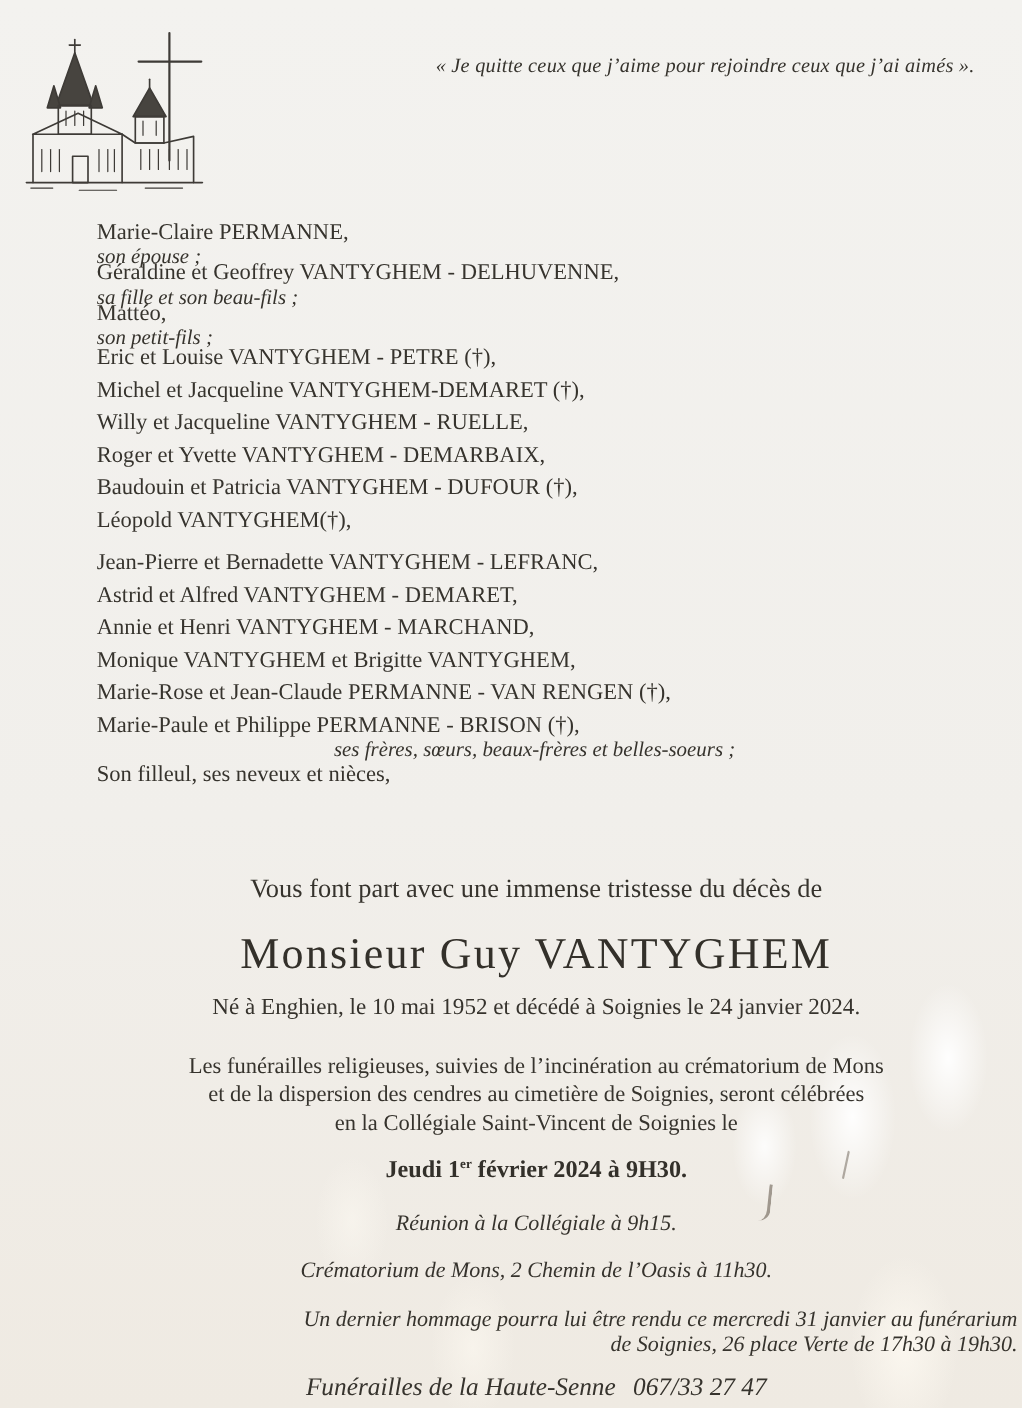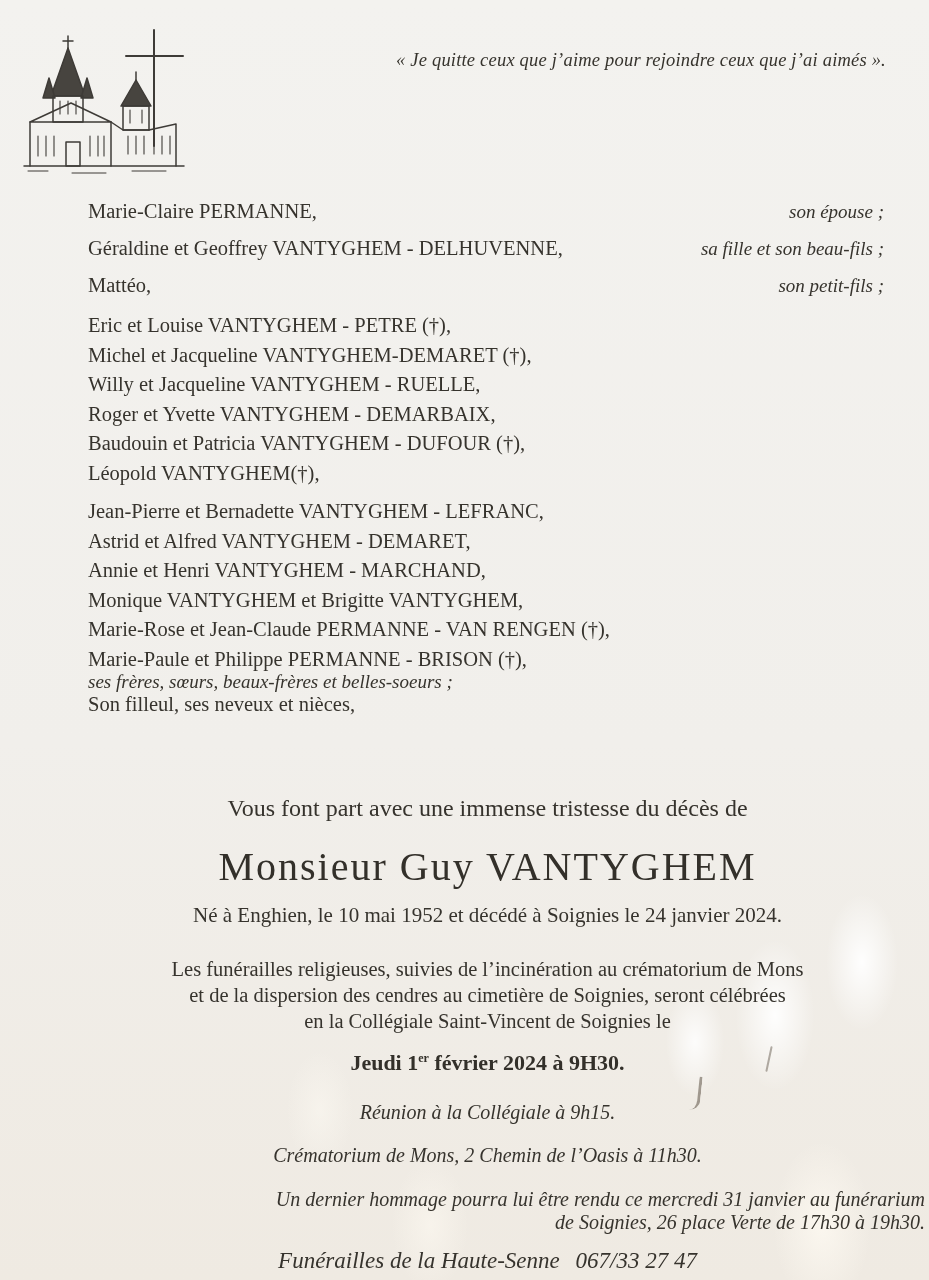--- a/index.html
+++ b/index.html
@@ -24,25 +24,25 @@
   .wick.w1{left:688px;top:1076px;width:10px;height:34px;border:none;
     border-right:3px solid rgba(92,82,70,.55);border-radius:0 0 10px 0;transform:rotate(6deg);}
   .wick.w2{left:768px;top:1046px;width:2px;height:26px;background:rgba(104,94,82,.5);transform:rotate(12deg);border-radius:2px;}
   .church{position:absolute;left:14px;top:24px;}
   .quote{
     position:absolute;left:385px;top:50px;width:512px;
     text-align:center;font-style:italic;font-size:18.5px;letter-spacing:.2px;
   }
   .family{position:absolute;left:88px;right:45px;top:200px;font-size:20.5px;}
   .fam-row{display:flex;justify-content:space-between;align-items:baseline;height:29.5px;}
-  .fam-row.wide{height:37px;}
+  .fam-row.wide{height:37px;flex-direction:column;}
   .fam-row.gap-sm{margin-top:3px;}
   .fam-row.gap-md{margin-top:9px;}
   .fam-rel{font-style:italic;font-size:19px;}
-  .rel-only{margin-top:-6px;height:24px;text-align:left;font-style:italic;font-size:19px;}
+  .rel-only{margin-top:-6px;height:24px;text-align:center;font-style:italic;font-size:19px;}
   .godson{margin-top:-2px;height:29.5px;}
   .families{margin-top:4px;height:29.5px;}
   .centerwrap{position:absolute;left:50px;width:875px;text-align:center;}
   .intro{top:795px;font-size:24px;}
   .title{top:843px;font-size:40px;font-weight:normal;letter-spacing:2px;margin:0;color:#33302a;}
   .dates{top:903px;font-size:21px;}
   .ceremony{top:956px;font-size:20.5px;line-height:26px;}
   .datebold{top:1050px;font-size:22px;font-weight:bold;color:#33302a;}
   .datebold sup{font-size:12px;}
   .it{font-style:italic;}

